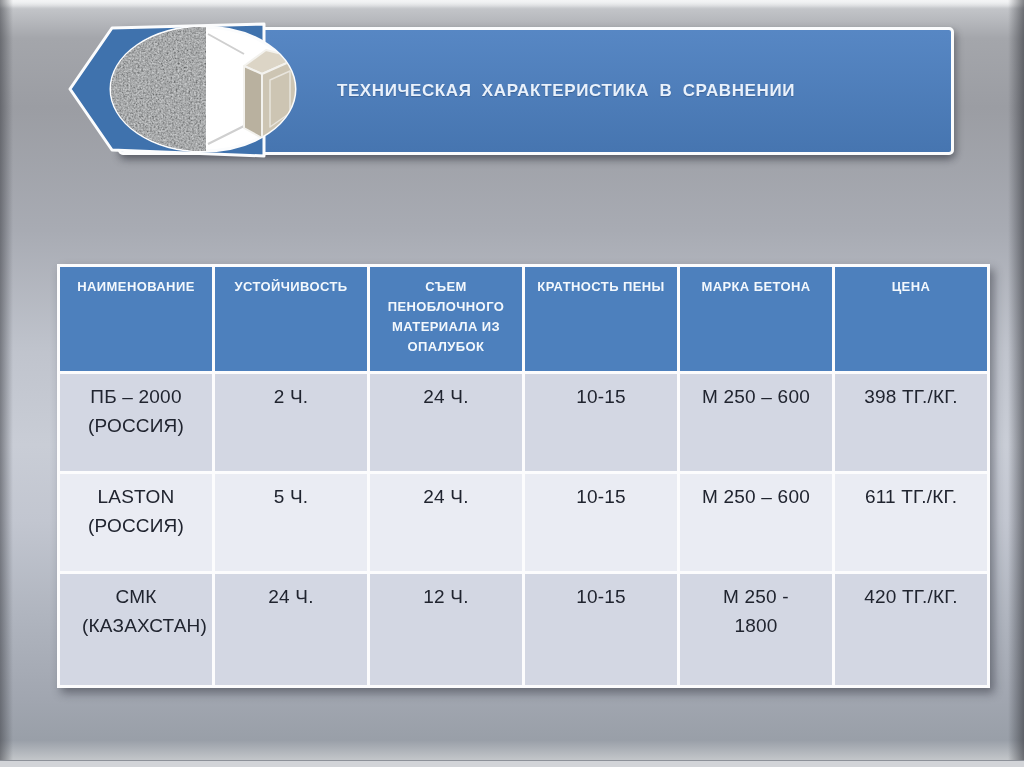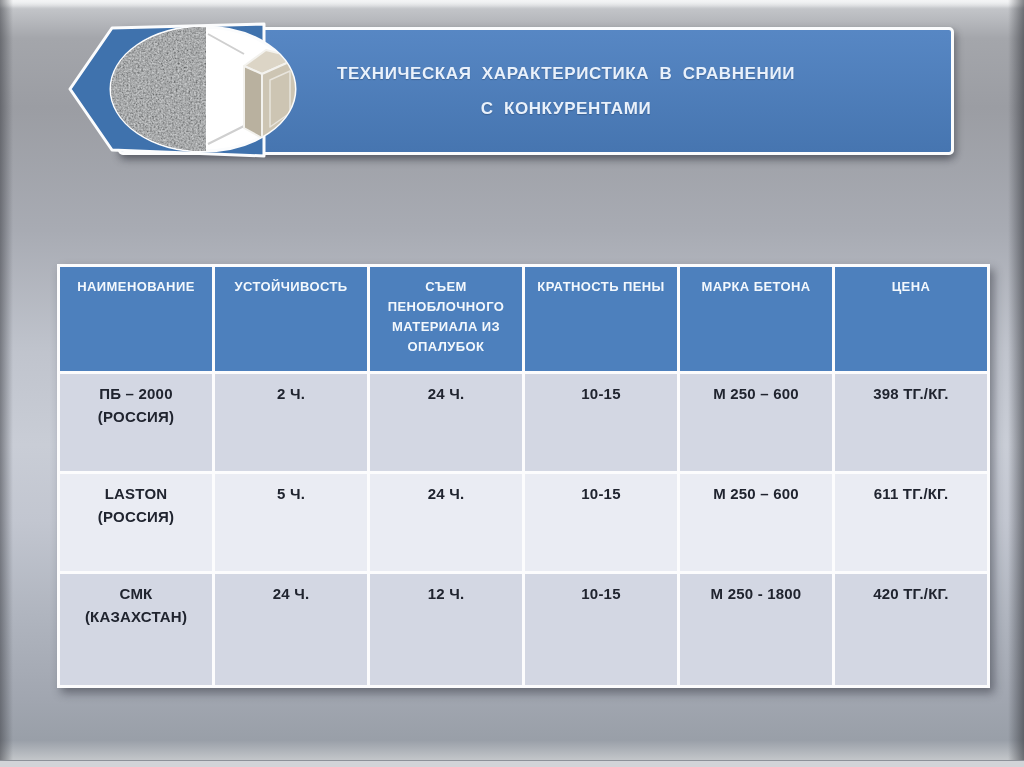--- a/index.html
+++ b/index.html
@@ -45,42 +45,41 @@
     box-shadow:4px 5px 9px rgba(26,29,39,.45);
   }
   table.cmp th, table.cmp td{border:3px solid #fcfcfd;vertical-align:top;text-align:center;}
   table.cmp th{
     background:#4d80bd;color:#f3f8fd;
     font-size:13px;font-weight:700;letter-spacing:.4px;line-height:1.55;
     padding:10px 5px 0;
     margin-left:37px;
   }
   table.cmp td{
-    font-size:15px;font-weight:700;color:#20242f;letter-spacing:.2px;line-height:1.5;
+    font-size:19px;font-weight:400;color:#20242f;letter-spacing:.2px;line-height:1.5;
     padding:9px 22px 0;white-space:pre-line;
   }
   thead tr{height:107px;}
   tbody tr:nth-child(1){height:100px;}
   tbody tr:nth-child(2){height:100px;}
   tbody tr:nth-child(3){height:114px;}
   tbody tr:nth-child(odd) td{background:#d3d7e3;}
   tbody tr:nth-child(even) td{background:#eaecf3;}
 </style>
 </head>
 <body>
 
 <div class="slide">
   <div class="top-strip"></div>
   <div class="edge-left"></div>
   <div class="edge-right"></div>
 
   <div class="banner">
     <div class="banner-text">
       <div class="line1">ТЕХНИЧЕСКАЯ ХАРАКТЕРИСТИКА В СРАВНЕНИИ</div>
-      <div class="line2">С КОНКУРЕНТАМИ</div>
     </div>
   </div>
 
   <svg class="logo" width="250" height="142" viewBox="0 0 250 142">
     <defs>
       <clipPath id="ellipseClip">
           <ellipse cx="145" cy="71" rx="92" ry="62"></ellipse>
         </clipPath>
       <filter id="grain" x="0" y="0" width="100%" height="100%">
         <feTurbulence type="fractalNoise" baseFrequency="0.55" numOctaves="3" seed="7"></feTurbulence>

